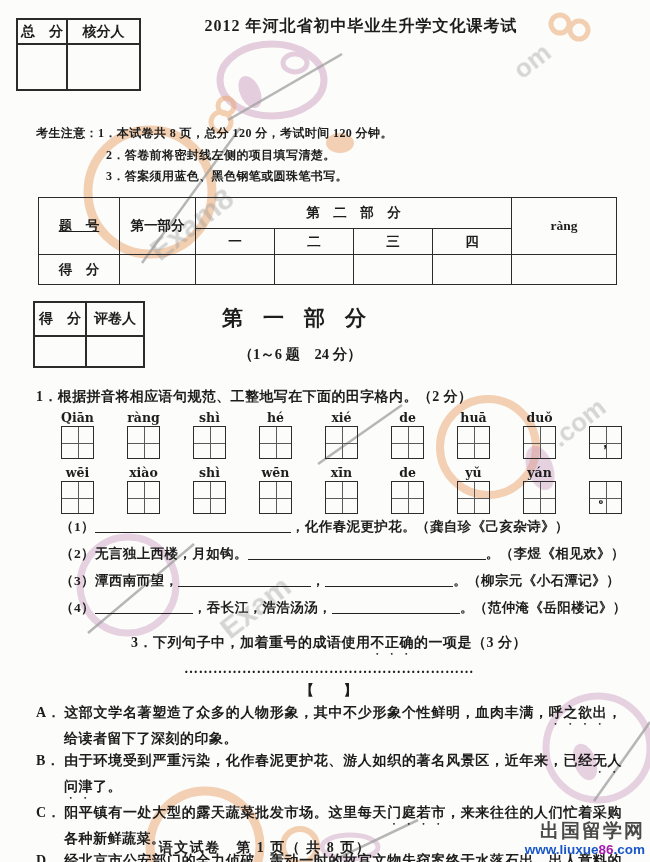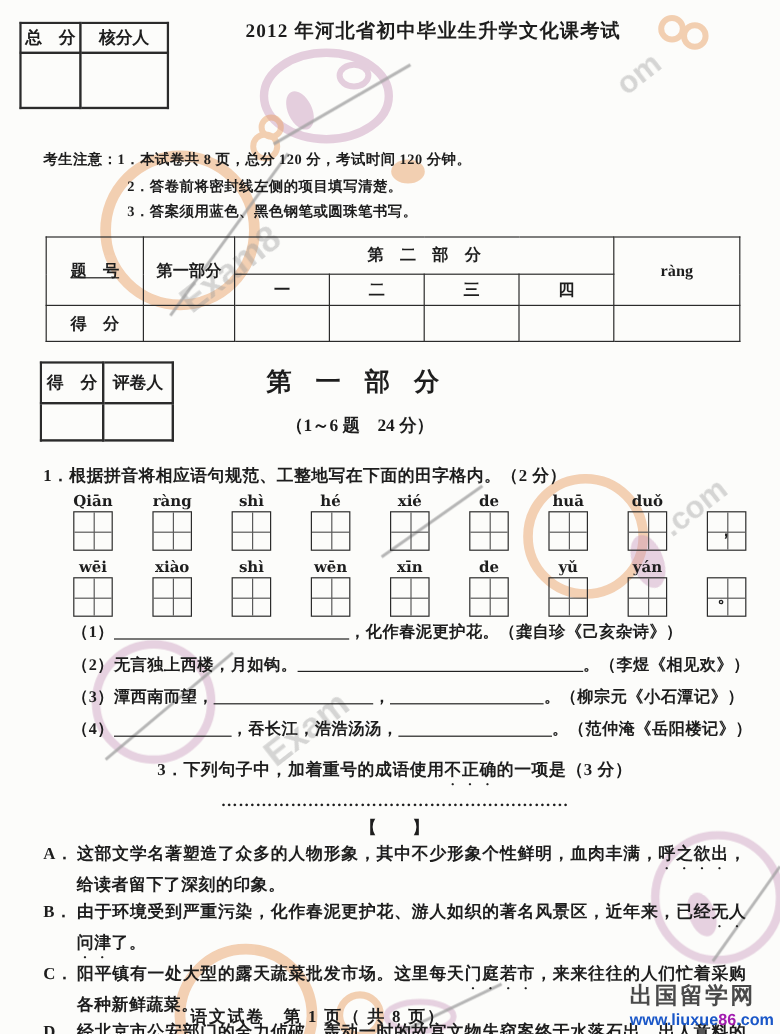--- a/index.html
+++ b/index.html
@@ -54,21 +54,21 @@
   .q3-stem{display:flex;align-items:center;white-space:nowrap;flex-direction:column;}
   .leader{flex:1;overflow:hidden;margin:0 2px;}
   .opt{padding-left:28px;text-align:justify;}
   .opt .lab{display:inline-block;width:28px;margin-left:-28px;}
   .em-dot{-webkit-text-emphasis:filled dot #222;-webkit-text-emphasis-position:under right;
           text-emphasis:filled dot #222;text-emphasis-position:under right;}
 
   .footer{position:absolute;top:839px;left:0;width:650px;text-align:center;font-size:14px;
           letter-spacing:1.5px;transform:translateX(-60px);}
 
-  .brand{position:absolute;right:5px;top:820px;text-align:left;line-height:1.15;
+  .brand{position:absolute;right:5px;top:820px;text-align:right;line-height:1.15;
          font-family:"Liberation Sans","DejaVu Sans",sans-serif;}
   .brand-name{font-size:19px;color:#4a4a4a;letter-spacing:2px;font-weight:bold;}
   .brand-url{font-size:13.5px;font-weight:bold;color:#1a57c8;letter-spacing:0;}
   .brand-url .num{color:#a21caf;}
 </style>
 </head>
 <body>
 
 <div class="page">
 

